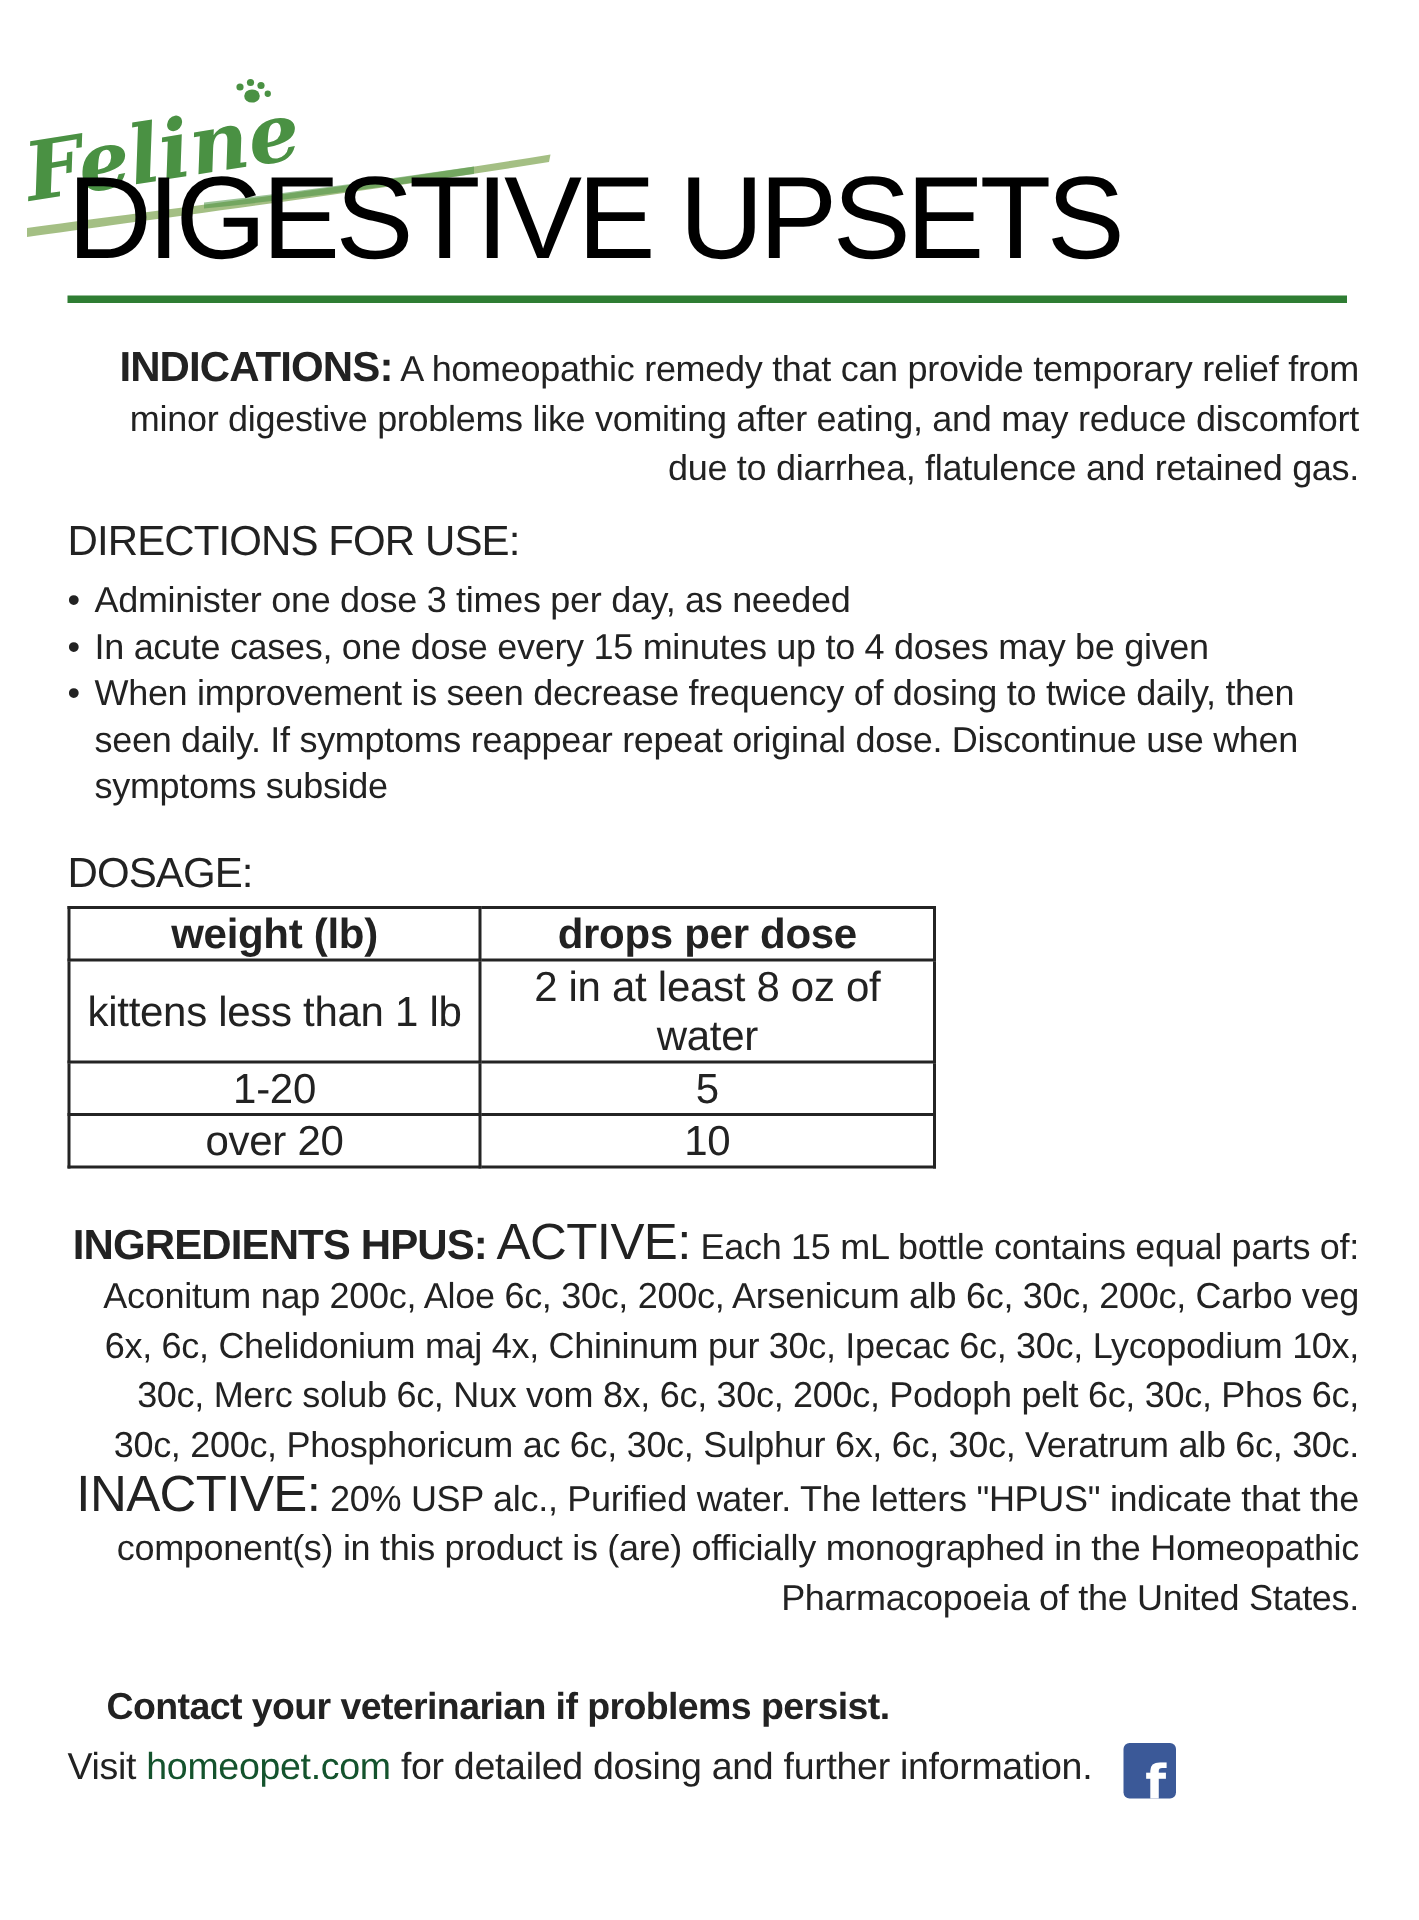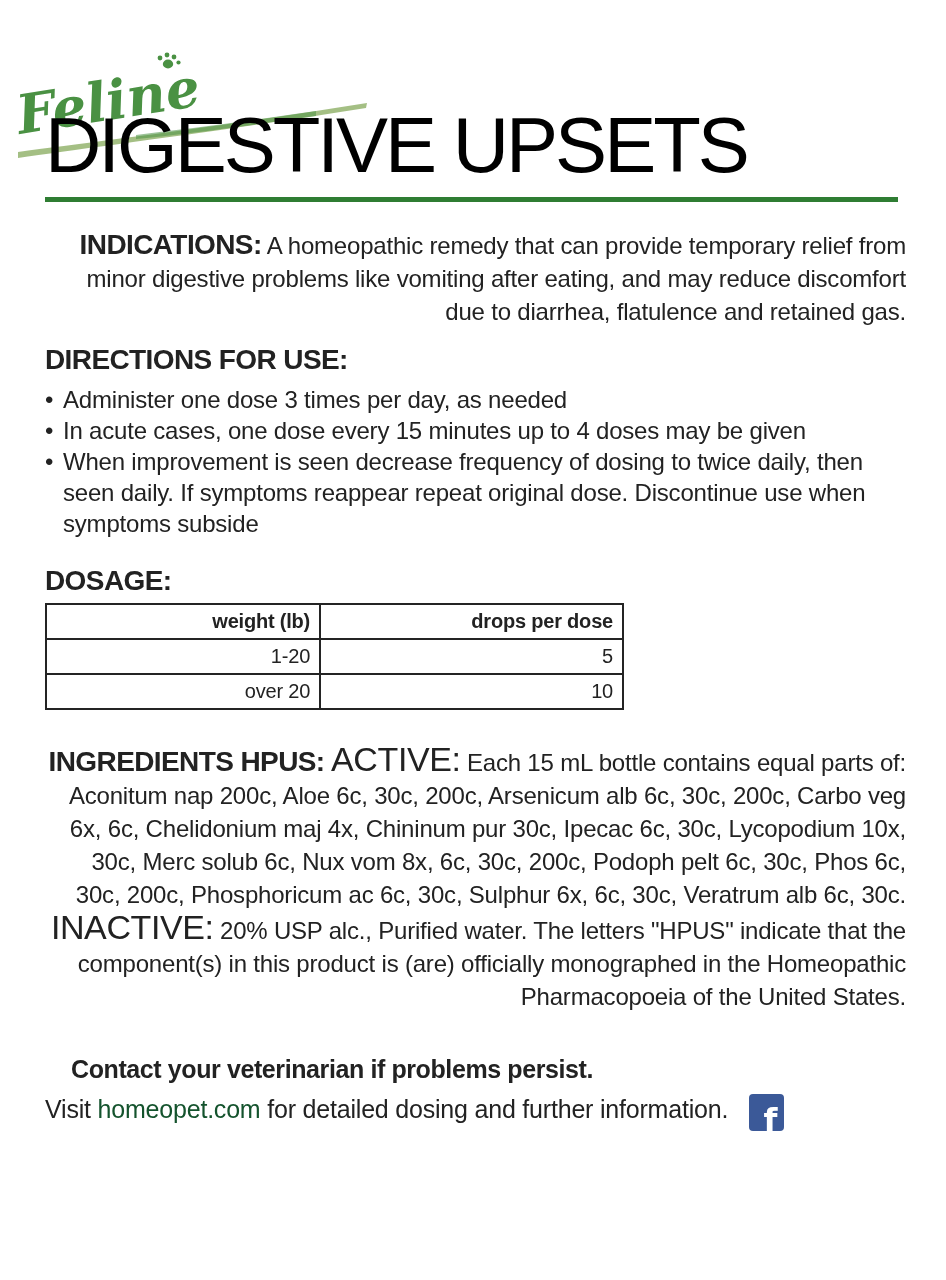--- a/index.html
+++ b/index.html
@@ -55,21 +55,21 @@
     line-height: 33px;
     letter-spacing: -0.2px;
   }
   .lead {
     font-size: 28px;
     font-weight: bold;
     letter-spacing: -0.6px;
   }
   .section-heading {
     font-size: 28px;
-    font-weight: bold;
+    font-weight: normal;
     letter-spacing: -0.6px;
     line-height: 30px;
   }
   .para { color: #222; text-align: right; }
 
   .directions-heading { margin-top: 17px; }
   .bullets {
     list-style: none;
     margin-top: 9px;
     line-height: 31px;
@@ -88,22 +88,22 @@
   .dosage-heading { margin-top: 27px; }
 
   table.dosage {
     border-collapse: collapse;
     margin-top: 7px;
     width: 579px;
     table-layout: fixed;
   }
   table.dosage th, table.dosage td {
     border: 2px solid #242424;
-    text-align: right;
-    font-size: 20px;
+    text-align: center;
+    font-size: 28px;
     letter-spacing: -0.2px;
     padding: 0 9px;
   }
   table.dosage th { height: 35px; font-weight: bold; }
   table.dosage td { height: 30px; }
   table.dosage col.c1 { width: 47.5%; }
   table.dosage col.c2 { width: 52.5%; }
 
   .ingredients { margin-top: 33px; }
   .inline-bold { font-weight: normal; font-size: 34px; letter-spacing: -0.4px; }
@@ -197,20 +197,24 @@
           <col class="c2">
         </colgroup>
       <thead>
         <tr>
           <th>weight (lb)</th>
           <th>drops per dose</th>
         </tr>
       </thead>
       <tbody>
         <tr>
+          <td>kittens less than 1 lb</td>
+          <td>2 in at least 8 oz of water</td>
+        </tr>
+        <tr>
           <td>1-20</td>
           <td>5</td>
         </tr>
         <tr>
           <td>over 20</td>
           <td>10</td>
         </tr>
       </tbody>
     </table>
 

